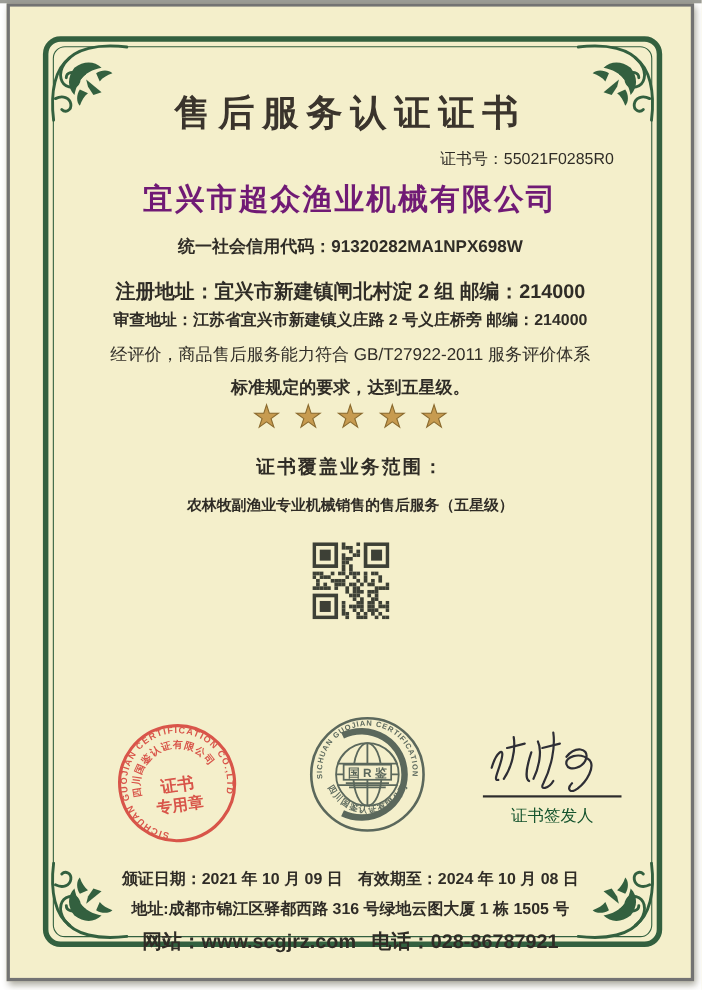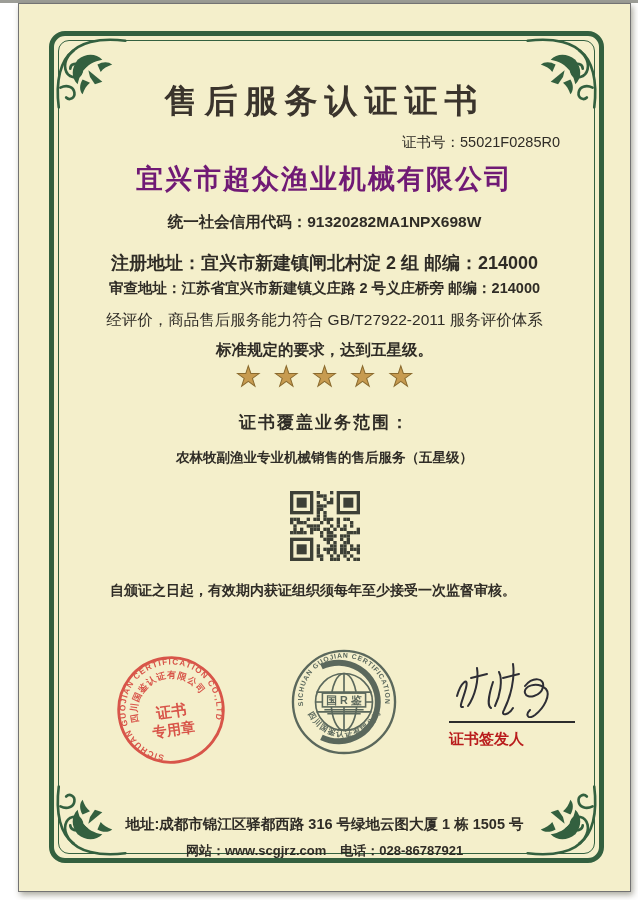--- a/index.html
+++ b/index.html
@@ -3,22 +3,22 @@
 <meta charset="utf-8">
 <style>
   html,body{margin:0;padding:0}
   body{
     width:638px;height:900px;position:relative;background:#ffffff;
     font-family:"Liberation Sans","DejaVu Sans",sans-serif;overflow:hidden;
   }
   .scan-edge{position:absolute;top:0;left:0;right:0;height:3px;background:#5a5b52;opacity:.6}
   .page{
     position:absolute;left:6px;top:3px;right:7px;bottom:8px;
-    background:#f4efcb;border:1px solid #737373;
-    box-shadow:2px 3px 6px rgba(70,68,45,.45);overflow:hidden;margin-left:12px;
+    background:#f4efcb;border:3px solid #737373;
+    box-shadow:2px 3px 6px rgba(70,68,45,.45);overflow:hidden;
   }
   .frame-outer{position:absolute;left:30px;top:27px;right:26px;bottom:28px;
     border:5px solid #33603f;border-radius:16px;pointer-events:none}
   .frame-inner{position:absolute;left:39px;top:36px;right:35px;bottom:37px;
     border:1.6px solid #33603f;border-radius:11px;pointer-events:none}
   .flourish{position:absolute;width:74px;height:74px;color:#33603f}
   .fl-tl{left:34px;top:31px}
   .fl-tr{right:30px;top:31px;transform:scaleX(-1)}
   .fl-bl{left:34px;bottom:32px;transform:scaleY(-1)}
   .fl-br{right:30px;bottom:32px;transform:scale(-1,-1)}
@@ -37,26 +37,26 @@
   .scopet{top:445px;font-size:13.5px;font-weight:bold}
   .qr{position:absolute;top:487px;left:50%;transform:translateX(-50%)}
   .note{position:absolute;left:91px;font-size:14px;font-weight:bold;color:#2f2c26}
   .note1{top:578px}
   .note2{top:608px}
   .red-seal{position:absolute;left:95px;top:649px;width:114px;height:114px;
     transform:rotate(-8deg);opacity:.92}
   .stamp{position:absolute;left:271px;top:643px;width:108px;height:108px;opacity:.9}
   .signature{position:absolute;left:430px;top:650px;width:128px;height:64px;color:#2e2e35}
   .sign-line{position:absolute;left:430px;top:717px;width:126px;border-top:2px solid #2c2c2c}
-  .signer{position:absolute;left:430px;top:726px;width:126px;text-align:left;
-    font-size:15px;font-weight:bold;color:#b91c1c}
+  .signer{position:absolute;left:430px;top:726px;width:126px;text-align:center;
+    font-size:15px;font-weight:normal;color:#14532d}
   .dates{top:784px;font-size:14.5px;font-weight:bold}
   .dates span{margin:0 7px}
   .issueraddr{top:811px;font-size:14.5px;font-weight:bold}
-  .webline{top:838px;font-size:13px;font-weight:bold}
+  .webline{top:838px;font-size:18px;font-weight:bold}
   .webline span{margin:0 7px}
 </style>
 </head>
 <body>
 
 <div class="scan-edge"></div>
 
 <div class="page">
 
   <svg width="0" height="0" style="position:absolute">
@@ -237,21 +237,20 @@
       <rect x="1" y="1" width="5" height="5" fill="#f4efcb"></rect>
       <rect x="2" y="2" width="3" height="3" fill="#3d4036"></rect>
       <rect x="14" y="0" width="7" height="7" fill="#3d4036"></rect>
       <rect x="15" y="1" width="5" height="5" fill="#f4efcb"></rect>
       <rect x="16" y="2" width="3" height="3" fill="#3d4036"></rect>
       <rect x="0" y="14" width="7" height="7" fill="#3d4036"></rect>
       <rect x="1" y="15" width="5" height="5" fill="#f4efcb"></rect>
       <rect x="2" y="16" width="3" height="3" fill="#3d4036"></rect>
     </svg>
 
-  <div class="note note1">自颁证之日起，有效期内获证组织须每年至少接受一次监督审核。</div>
 
   <svg class="red-seal" viewBox="0 0 120 120">
     <defs>
       <path id="rs-en" d="M60,108 A48,48 0 1 1 60.01,108"></path>
       <path id="rs-cn" d="M26,74 A36,36 0 1 1 94,74"></path>
     </defs>
     <circle cx="60" cy="60" r="55" fill="none" stroke="#d6483f" stroke-width="3"></circle>
     <text font-size="8.6" font-weight="bold" fill="#d6483f" letter-spacing="1.2">
       <textPath href="#rs-en" startOffset="14">SICHUAN GUOJIAN CERTIFICATION CO.,LTD</textPath>
     </text>
@@ -299,18 +298,21 @@
       <path d="M44,28 C40,40 38,52 42,54"></path>
       <path d="M50,18 C54,26 51,42 46,52"></path>
       <path d="M54,24 L70,20"></path>
       <path d="M64,10 C66,24 62,42 55,56 C51,63 60,61 64,54"></path>
       <path d="M76,32 C84,22 96,24 94,33 C92,42 78,46 76,39 C74,32 88,27 97,35 C102,41 95,54 86,61 C79,66 76,61 81,56"></path>
     </g>
   </svg>
   <div class="sign-line"></div>
   <div class="signer">证书签发人</div>
 
+  <div class="abs dates">
+    <span>颁证日期：2021 年 10 月 09 日</span><span>有效期至：2024 年 10 月 08 日</span>
+  </div>
   <div class="abs issueraddr">地址:成都市锦江区驿都西路 316 号绿地云图大厦 1 栋 1505 号</div>
   <div class="abs webline">
     <span>网站：www.scgjrz.com</span><span>电话：028-86787921</span>
   </div>
 
 </div>
 
 </body></html>

